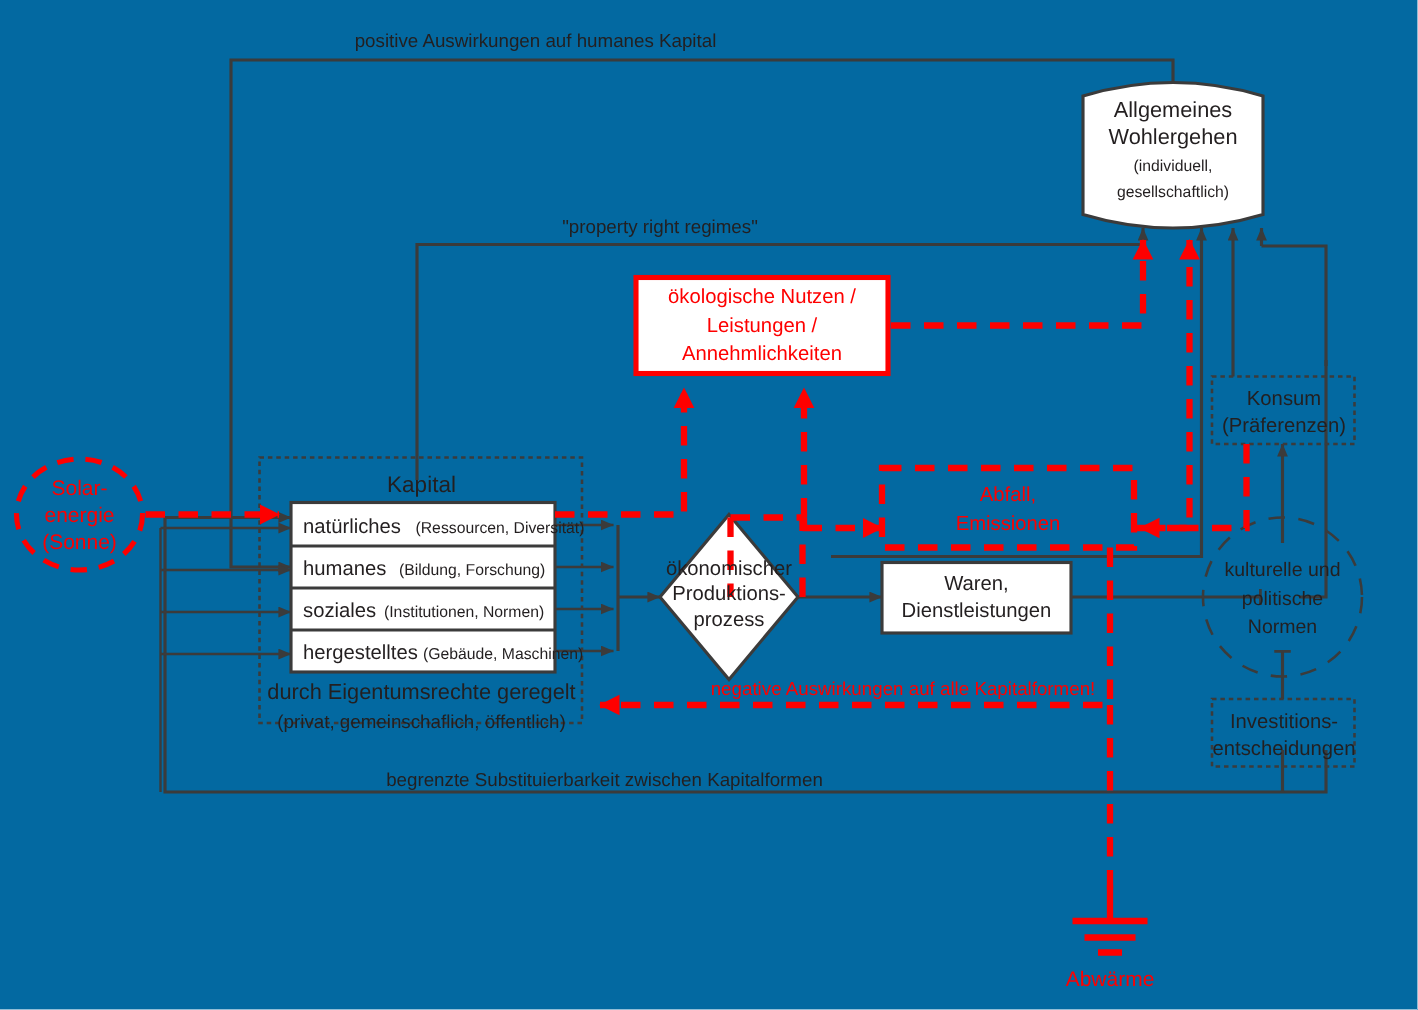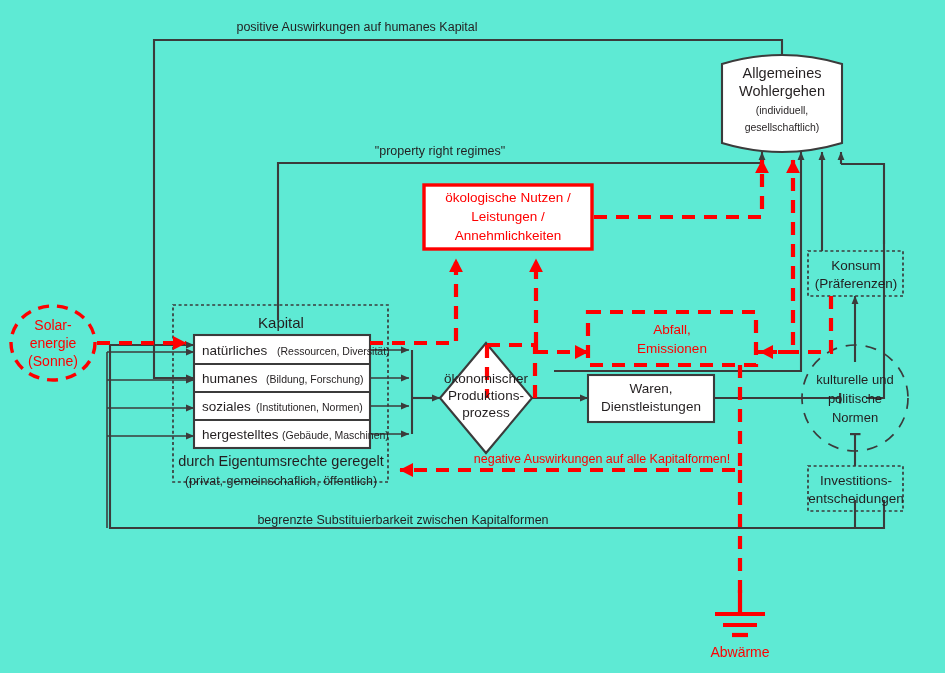--- a/index.html
+++ b/index.html
@@ -1,18 +1,18 @@
 <!DOCTYPE html>
 <html><head>
 <meta charset="utf-8">
 <style>
   html,body{margin:0;padding:0;background:#ffffff;}
   body{width:945px;height:673px;overflow:hidden;
        font-family:"Liberation Sans", sans-serif;}
-  #stage{position:relative;width:945px;height:673px;background:#5eead4;}
+  #stage{position:relative;width:945px;height:673px;background:#0369a1;}
   svg{position:absolute;top:0;left:0;width:945px;height:673px;}
   text{font-family:"Liberation Sans", sans-serif;fill:#231f20;}
   .blk{fill:#231f20;}
   .red{fill:#fe0000;}
   .ln{stroke:#3b3b3b;stroke-width:1.6;fill:none;}
   .ln2{stroke:#3b3b3b;stroke-width:2.1;fill:none;}
   .box{stroke:#3b3b3b;stroke-width:2.1;fill:#ffffff;}
   .dashbox{stroke:#3b3b3b;stroke-width:1.7;fill:none;stroke-dasharray:3 2.6;}
   .dashcircle{stroke:#3b3b3b;stroke-width:1.7;fill:none;stroke-dasharray:11 9;}
   .rbox{stroke:#fe0000;stroke-width:3.4;fill:#ffffff;}

